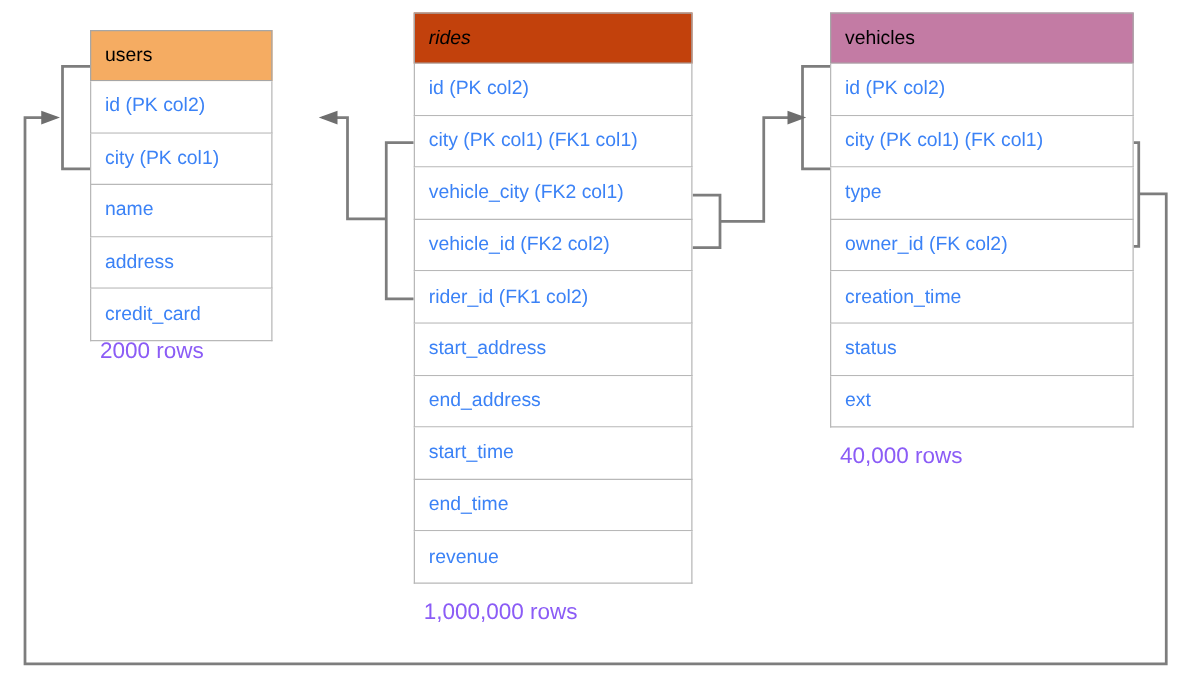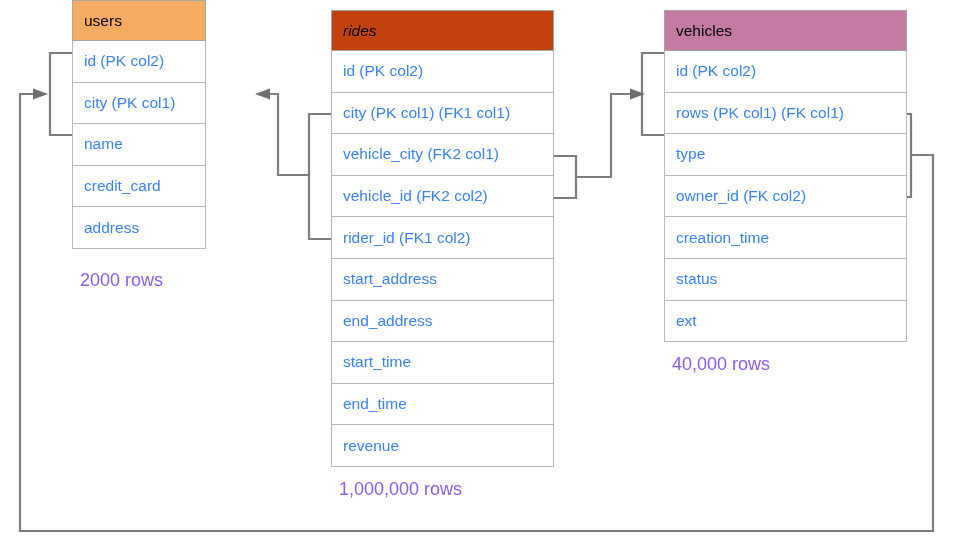--- a/index.html
+++ b/index.html
@@ -37,21 +37,21 @@
     white-space:nowrap;
   }
   .rowcount{
     position:absolute;
     font-size:18px;
     color:#8b5cf6;
     white-space:nowrap;
   }
 
   
-  #tbl-users{left:72px;top:0;width:134px;}
+  #tbl-users{left:72px;top:24px;width:146px;}
   #tbl-rides{left:331px;top:10px;width:223px;}
   #tbl-vehicles{left:664px;top:10px;width:243px;}
 
   #rc-users{left:80px;top:270px;}
   #rc-rides{left:339px;top:479px;}
   #rc-vehicles{left:672px;top:354px;}
 </style>
 </head>
 <body>
 
@@ -88,24 +88,24 @@
     <div class="row">
       <span>id (PK col2)</span>
     </div>
     <div class="row">
       <span>city (PK col1)</span>
     </div>
     <div class="row">
       <span>name</span>
     </div>
     <div class="row">
-      <span>credit_card</span>
+      <span>address</span>
     </div>
     <div class="row">
-      <span>address</span>
+      <span>credit_card</span>
     </div>
   </div>
   <div class="rowcount" id="rc-users">2000 rows</div>
 
   <div class="table" id="tbl-rides">
     <div class="thead" style="background:#c2410c;font-style:italic;">
       <span>rides</span>
     </div>
     <div class="row">
       <span>id (PK col2)</span>
@@ -141,21 +141,21 @@
   <div class="rowcount" id="rc-rides">1,000,000 rows</div>
 
   <div class="table" id="tbl-vehicles">
     <div class="thead" style="background:#c37ba4;">
       <span>vehicles</span>
     </div>
     <div class="row">
       <span>id (PK col2)</span>
     </div>
     <div class="row">
-      <span>rows (PK col1) (FK col1)</span>
+      <span>city (PK col1) (FK col1)</span>
     </div>
     <div class="row">
       <span>type</span>
     </div>
     <div class="row">
       <span>owner_id (FK col2)</span>
     </div>
     <div class="row">
       <span>creation_time</span>
     </div>

